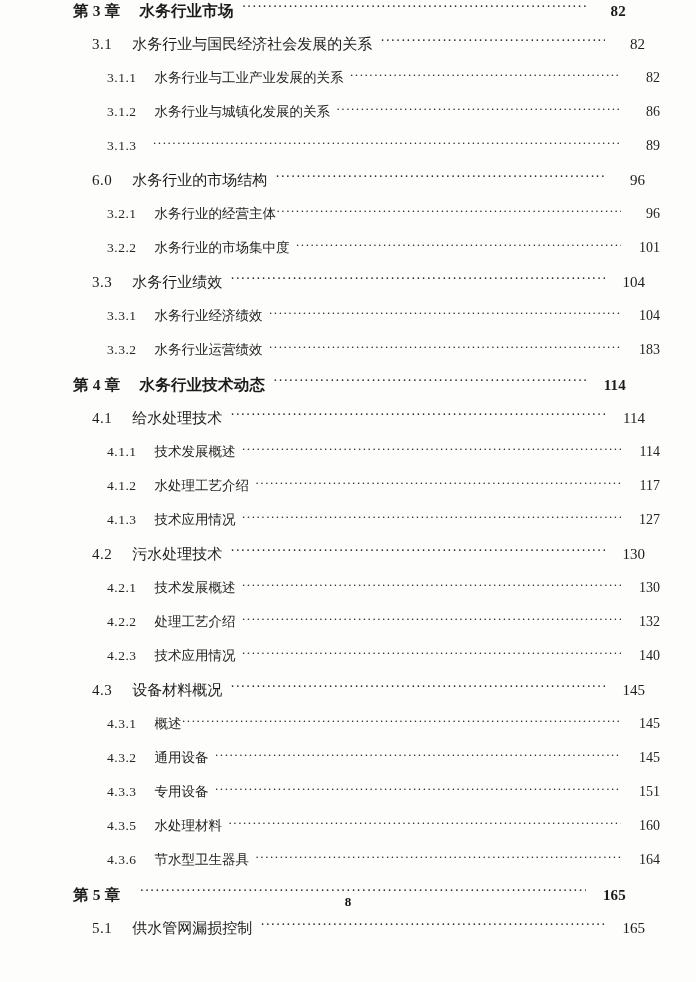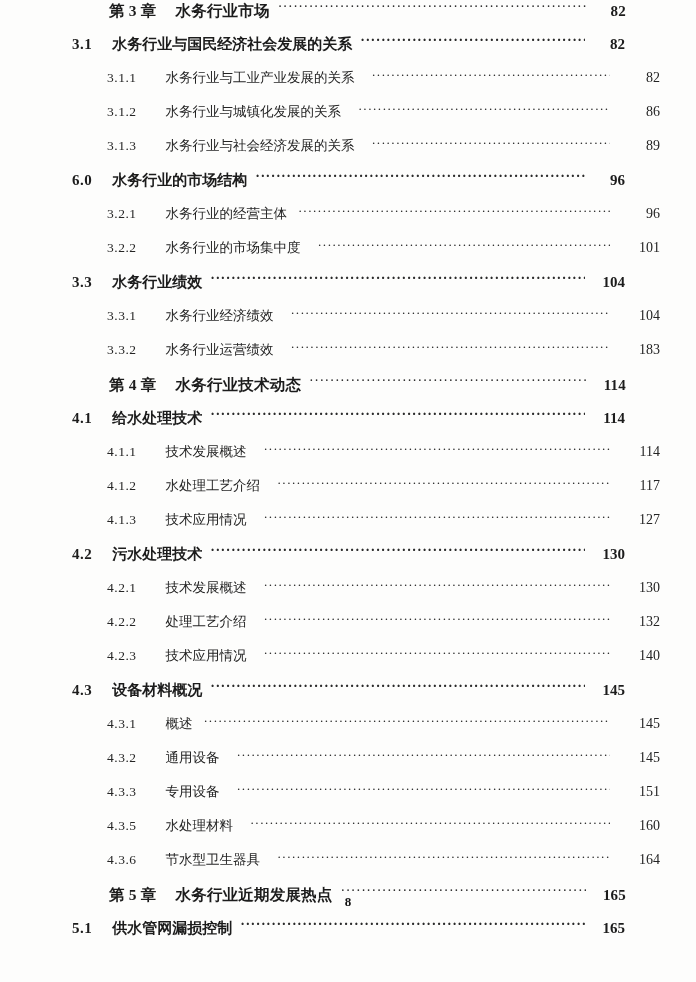--- a/index.html
+++ b/index.html
@@ -76,43 +76,42 @@
     white-space: pre;
   }
 
   
   .lvl1 {
     padding-left: 73px;
     font-weight: bold;
     font-size: 15.5px;
     letter-spacing: 0.2px;
   }
-  .lvl1 .toc-num   { margin-right: 11px; margin-left: 36px; }
+  .lvl1 .toc-num   { margin-right: 11px; }
   .lvl1 .toc-leader { margin: 0 6px 0 8px; }
   .lvl1 .toc-leader::before { font-weight: normal; font-size: 14px; top: -1px; }
   .lvl1 .toc-page  { font-weight: bold; font-size: 15px; }
 
   
   .lvl2 {
-    padding-left: 72px;
-    font-weight: bold;
+    padding-left: 92px;
+    font-weight: normal;
     font-size: 15px;
   }
   .lvl2 .toc-num   { margin-right: 12px; letter-spacing: 0.5px; }
   .lvl2 .toc-leader { margin: 0 6px 0 8px; }
   .lvl2 .toc-leader::before { font-size: 14px; top: -1px; }
   .lvl2 .toc-page  { font-size: 15px; }
 
   
   .lvl3 {
     padding-left: 107px;
     font-weight: normal;
     font-size: 13.5px;
     color: #242424;
-    gap: 11px;
   }
   .lvl3 .toc-num   { margin-right: 10px; letter-spacing: 0.5px; }
   .lvl3 .toc-leader { margin: 0 5px 0 6px; }
   .lvl3 .toc-leader::before { font-size: 13px; top: -1px; }
   .lvl3 .toc-page  { font-size: 14px; }
 
   
   .tight .toc-leader { margin-left: 0; }
 
   
@@ -152,21 +151,20 @@
         <span class="toc-page">82</span>
       </div>
       <div class="toc-row lvl3">
         <span class="toc-num">3.1.2</span>
         <span class="toc-title">水务行业与城镇化发展的关系</span>
         <span class="toc-leader"></span>
         <span class="toc-page">86</span>
       </div>
       <div class="toc-row lvl3">
         <span class="toc-num">3.1.3</span>
-        <span class="toc-title">水务行业与社会经济发展的关系</span>
         <span class="toc-leader"></span>
         <span class="toc-page">89</span>
       </div>
       <div class="toc-row lvl2">
         <span class="toc-num">6.0</span>
         <span class="toc-title">水务行业的市场结构</span>
         <span class="toc-leader"></span>
         <span class="toc-page">96</span>
       </div>
       <div class="toc-row lvl3 tight">
@@ -284,21 +282,20 @@
         <span class="toc-page">160</span>
       </div>
       <div class="toc-row lvl3">
         <span class="toc-num">4.3.6</span>
         <span class="toc-title">节水型卫生器具</span>
         <span class="toc-leader"></span>
         <span class="toc-page">164</span>
       </div>
       <div class="toc-row lvl1">
         <span class="toc-num">第 5 章</span>
-        <span class="toc-title">水务行业近期发展热点</span>
         <span class="toc-leader"></span>
         <span class="toc-page">165</span>
       </div>
       <div class="toc-row lvl2">
         <span class="toc-num">5.1</span>
         <span class="toc-title">供水管网漏损控制</span>
         <span class="toc-leader"></span>
         <span class="toc-page">165</span>
       </div>
     </div>

